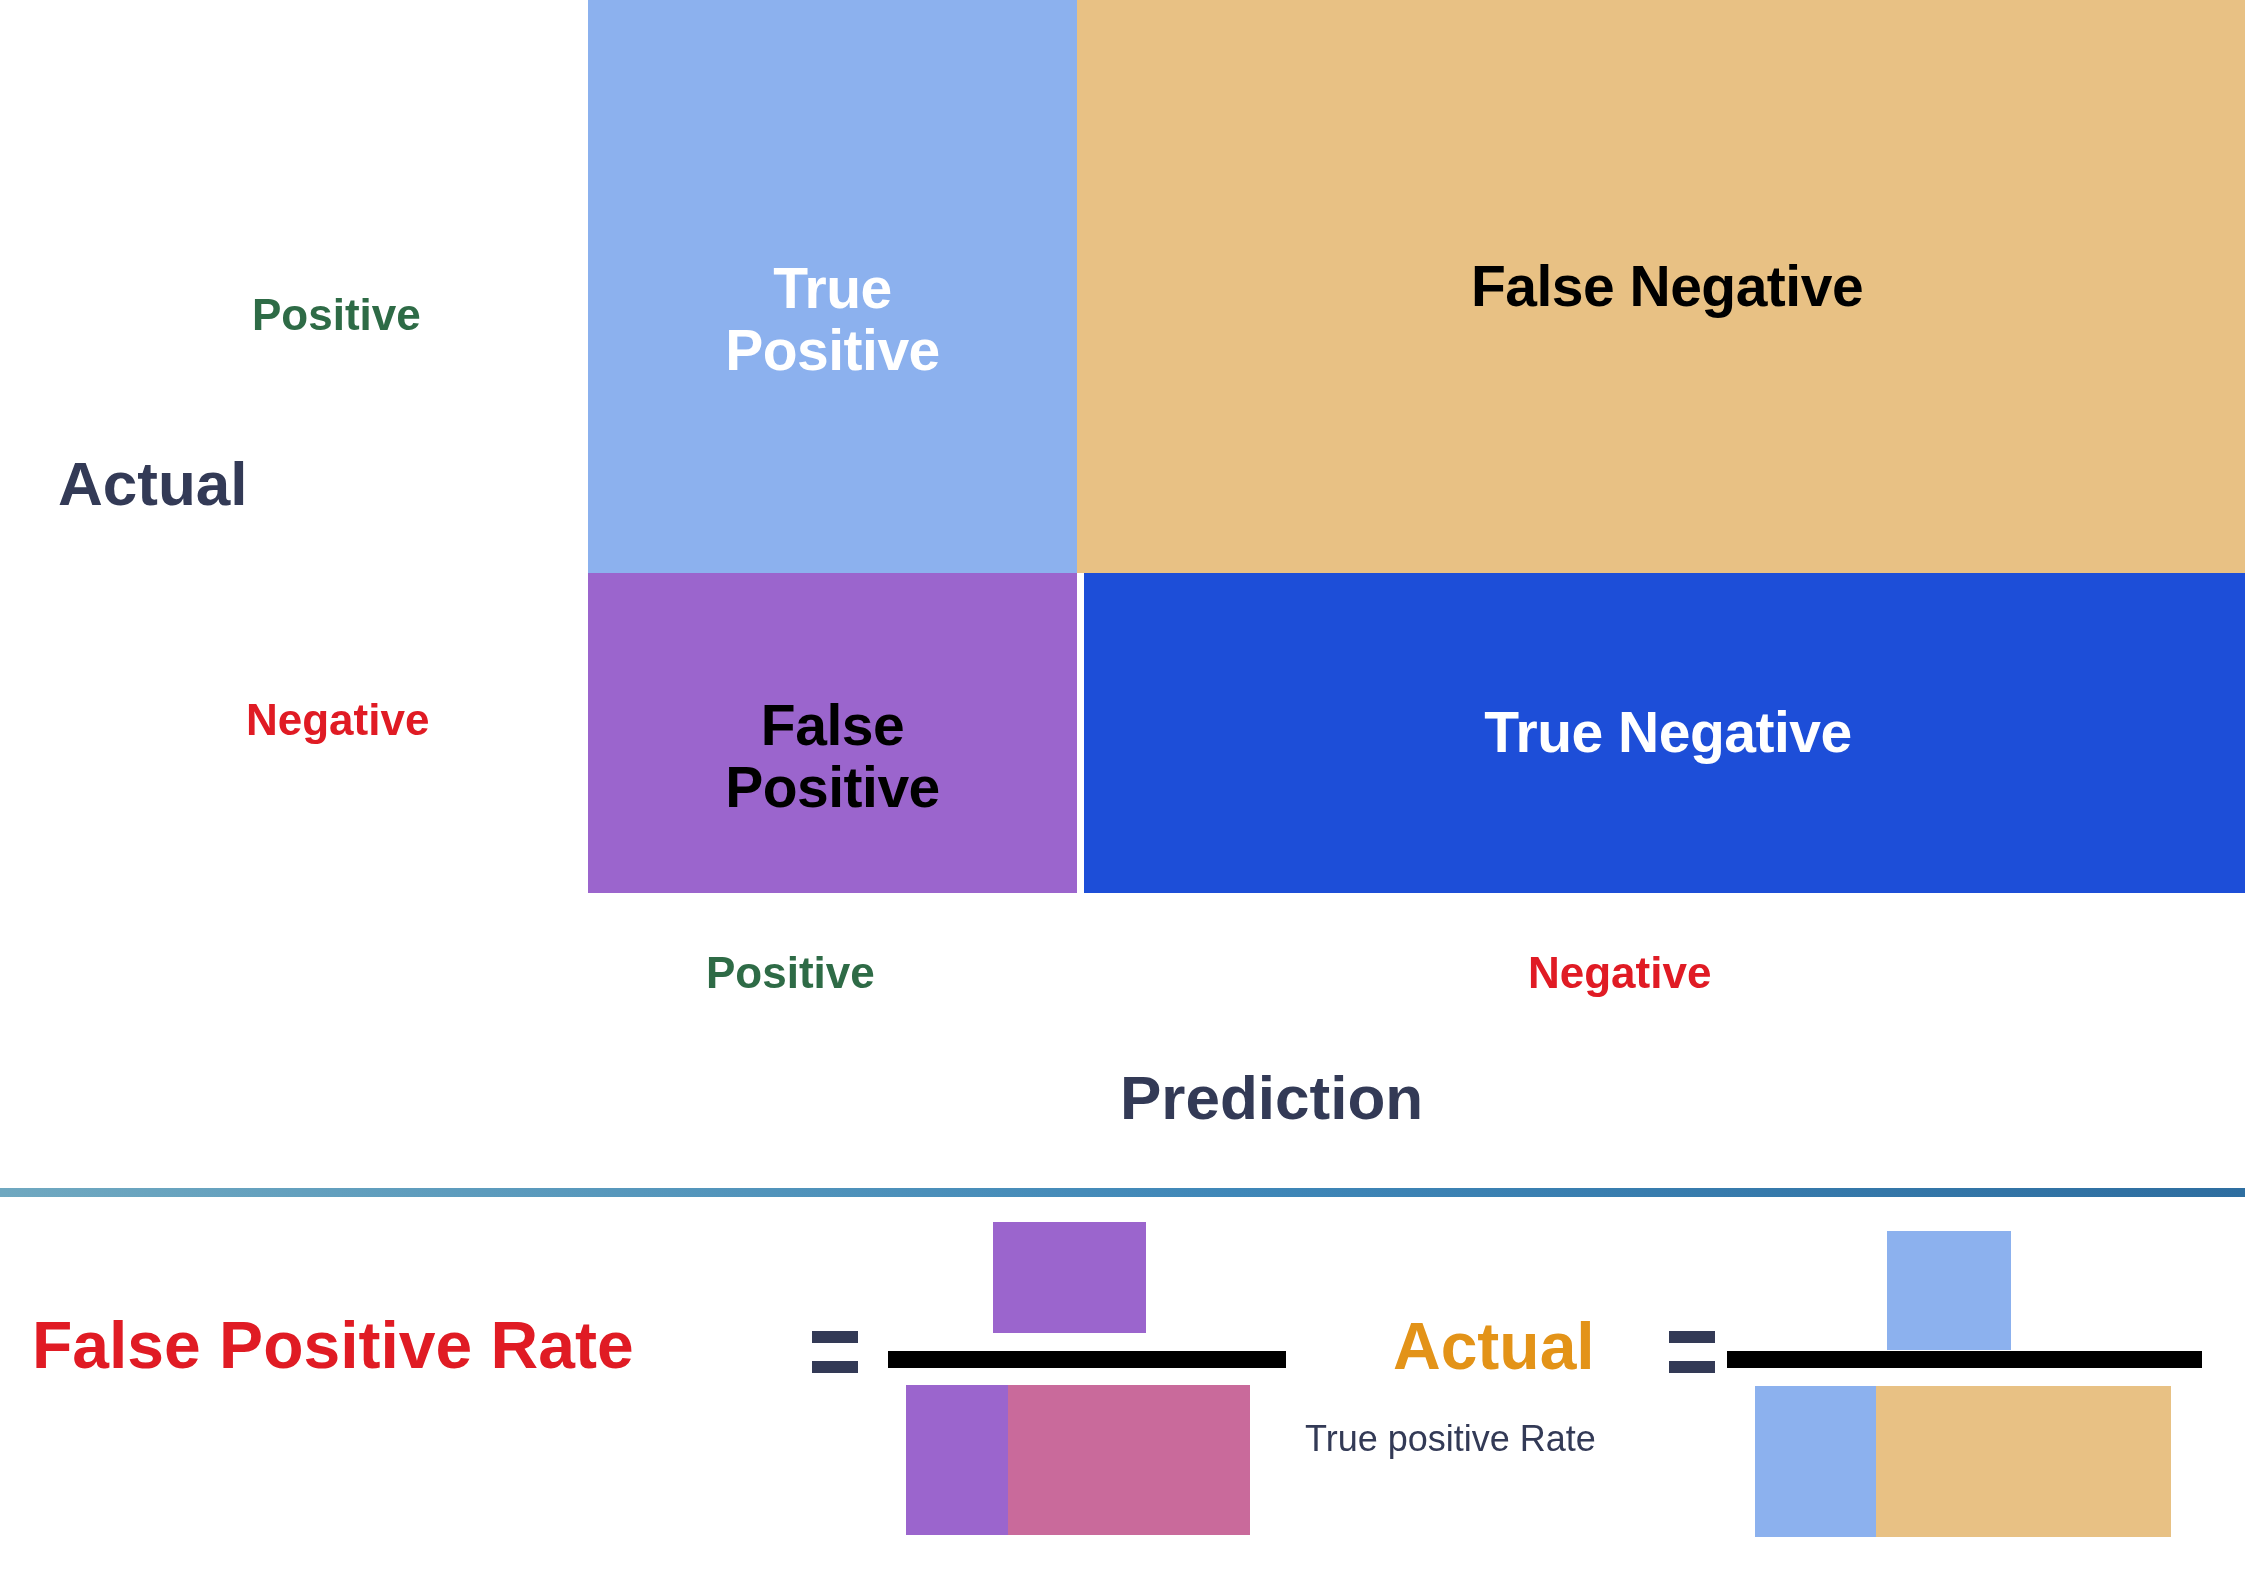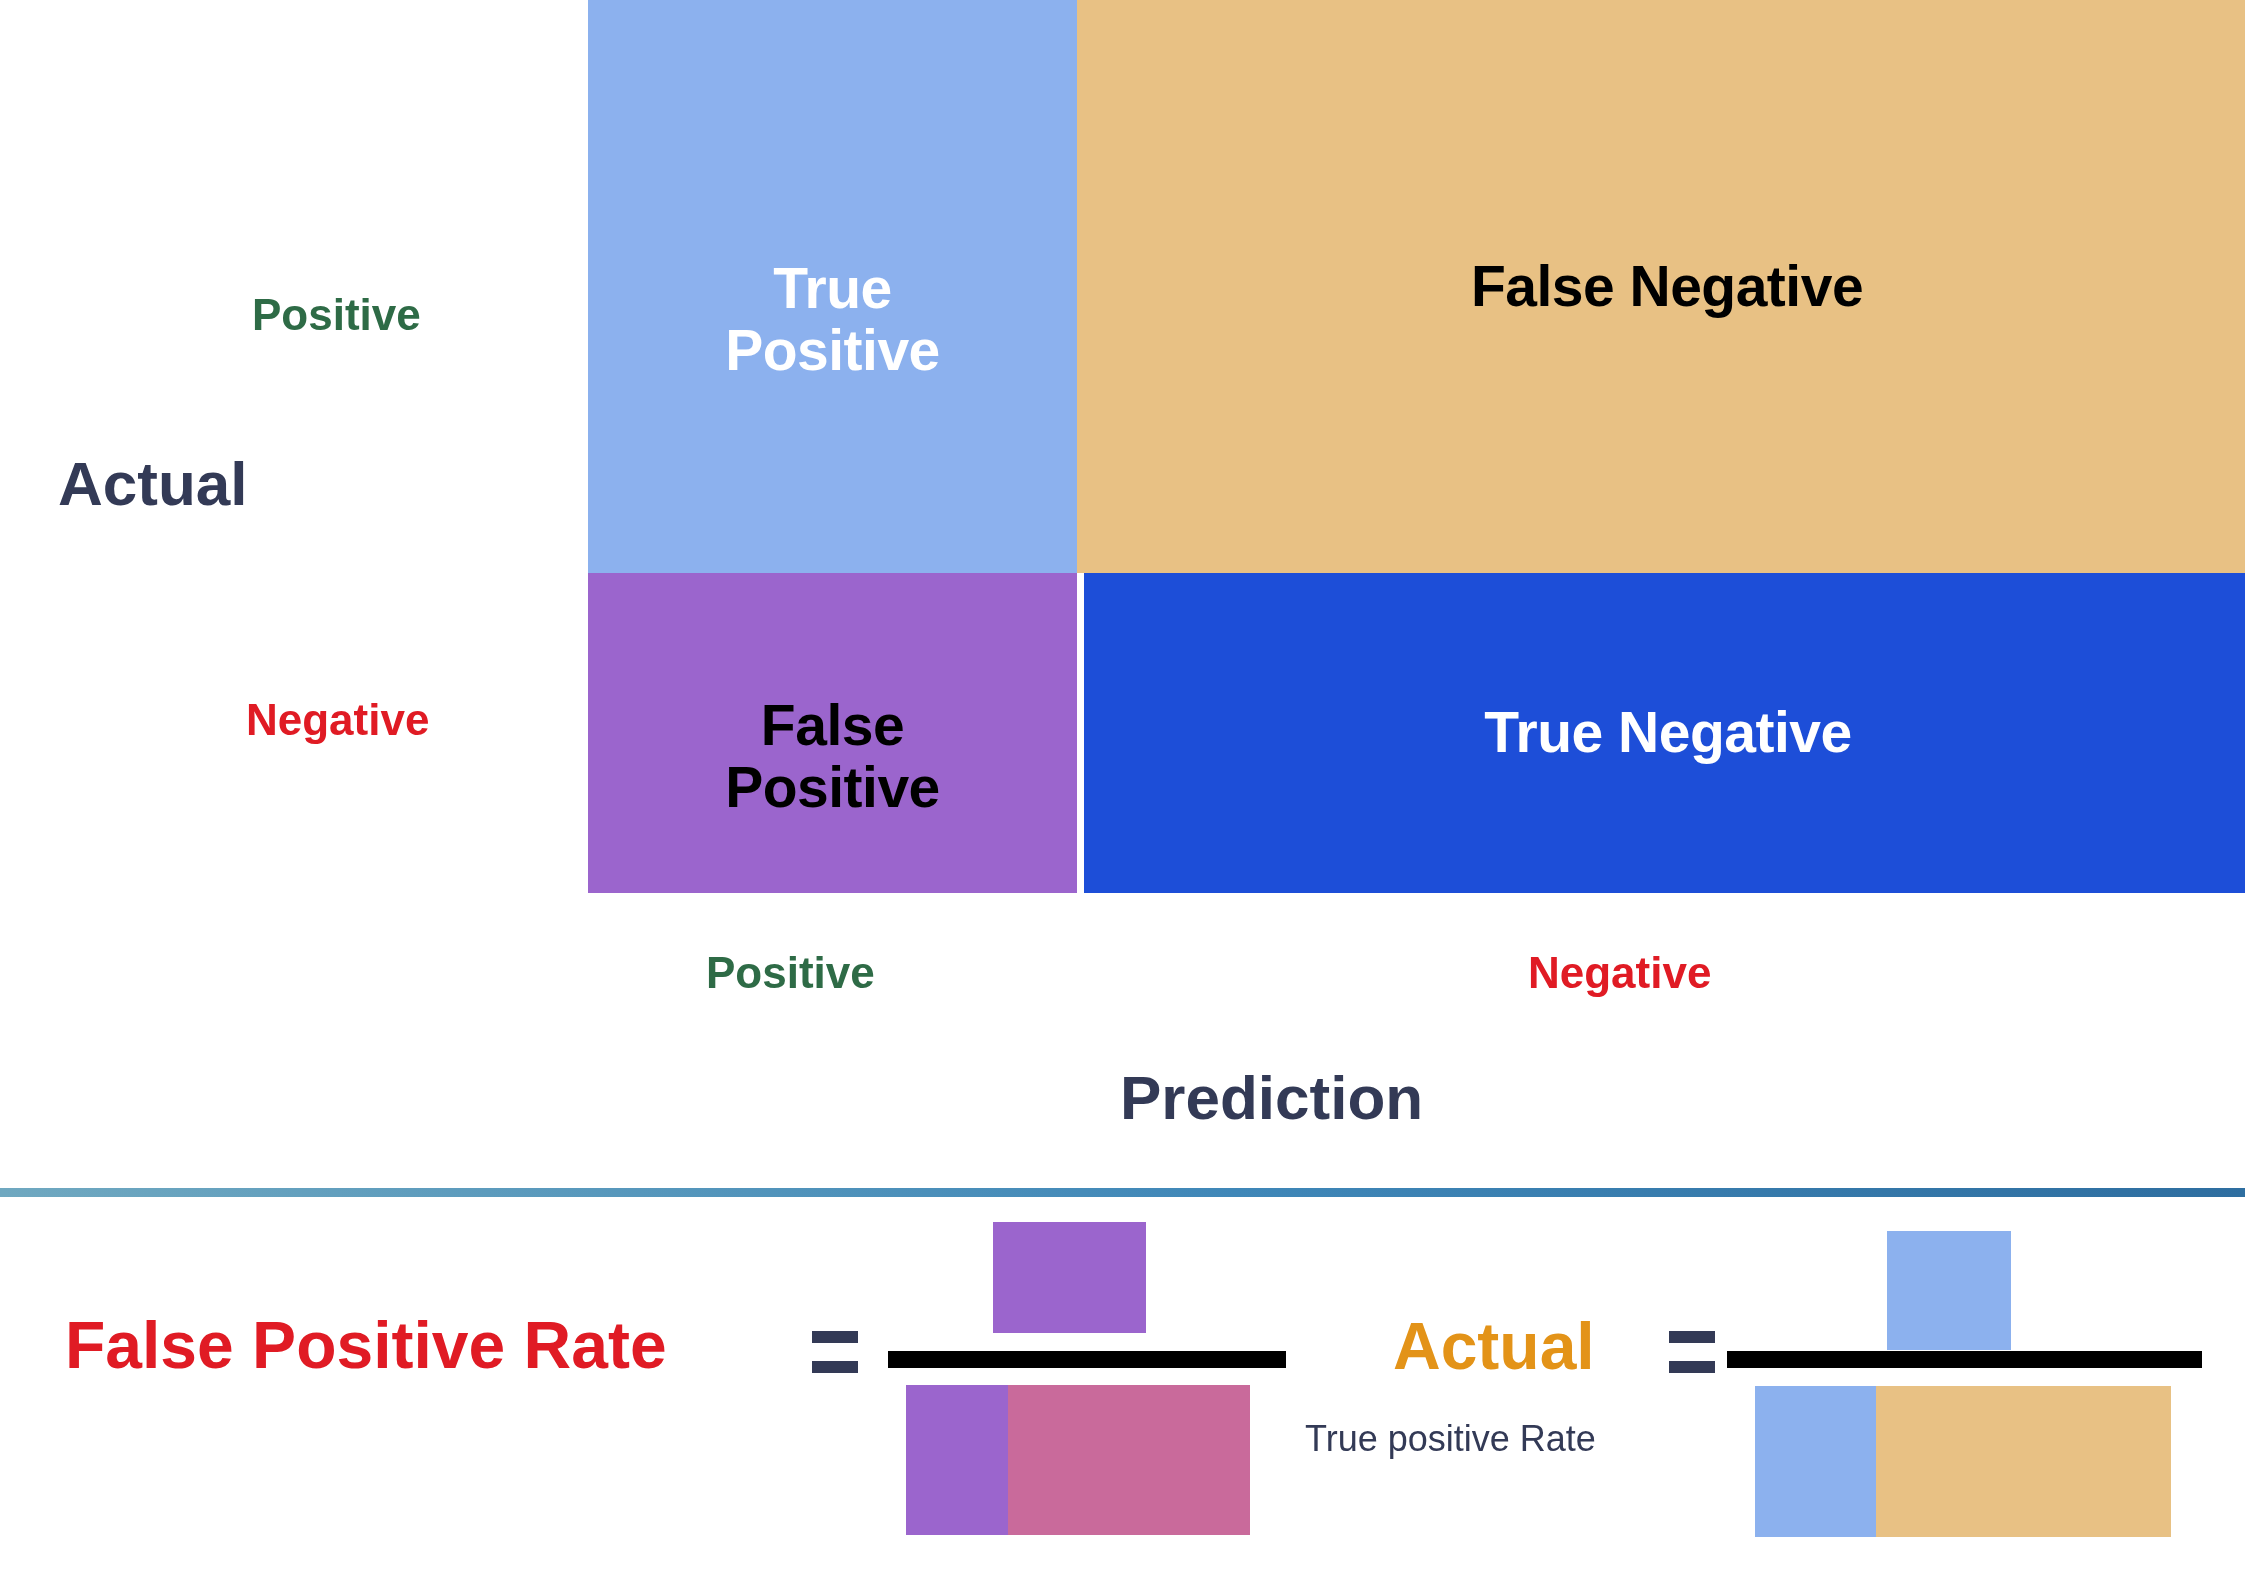--- a/index.html
+++ b/index.html
@@ -103,21 +103,20 @@
   }
   .formula-name {
     position: absolute;
     font-weight: bold;
     white-space: nowrap;
   }
   #fpr-name {
     left: 32px; top: 1307px;
     font-size: 66px;
     color: #E01B24;
-    margin-left: 33px;
   }
   #recall-name {
     left: 1393px; top: 1308px;
     font-size: 66px;
     color: #E39318;
   }
   #recall-subtitle {
     left: 1305px; top: 1418px;
     font-size: 36px;
     color: #333A56;

